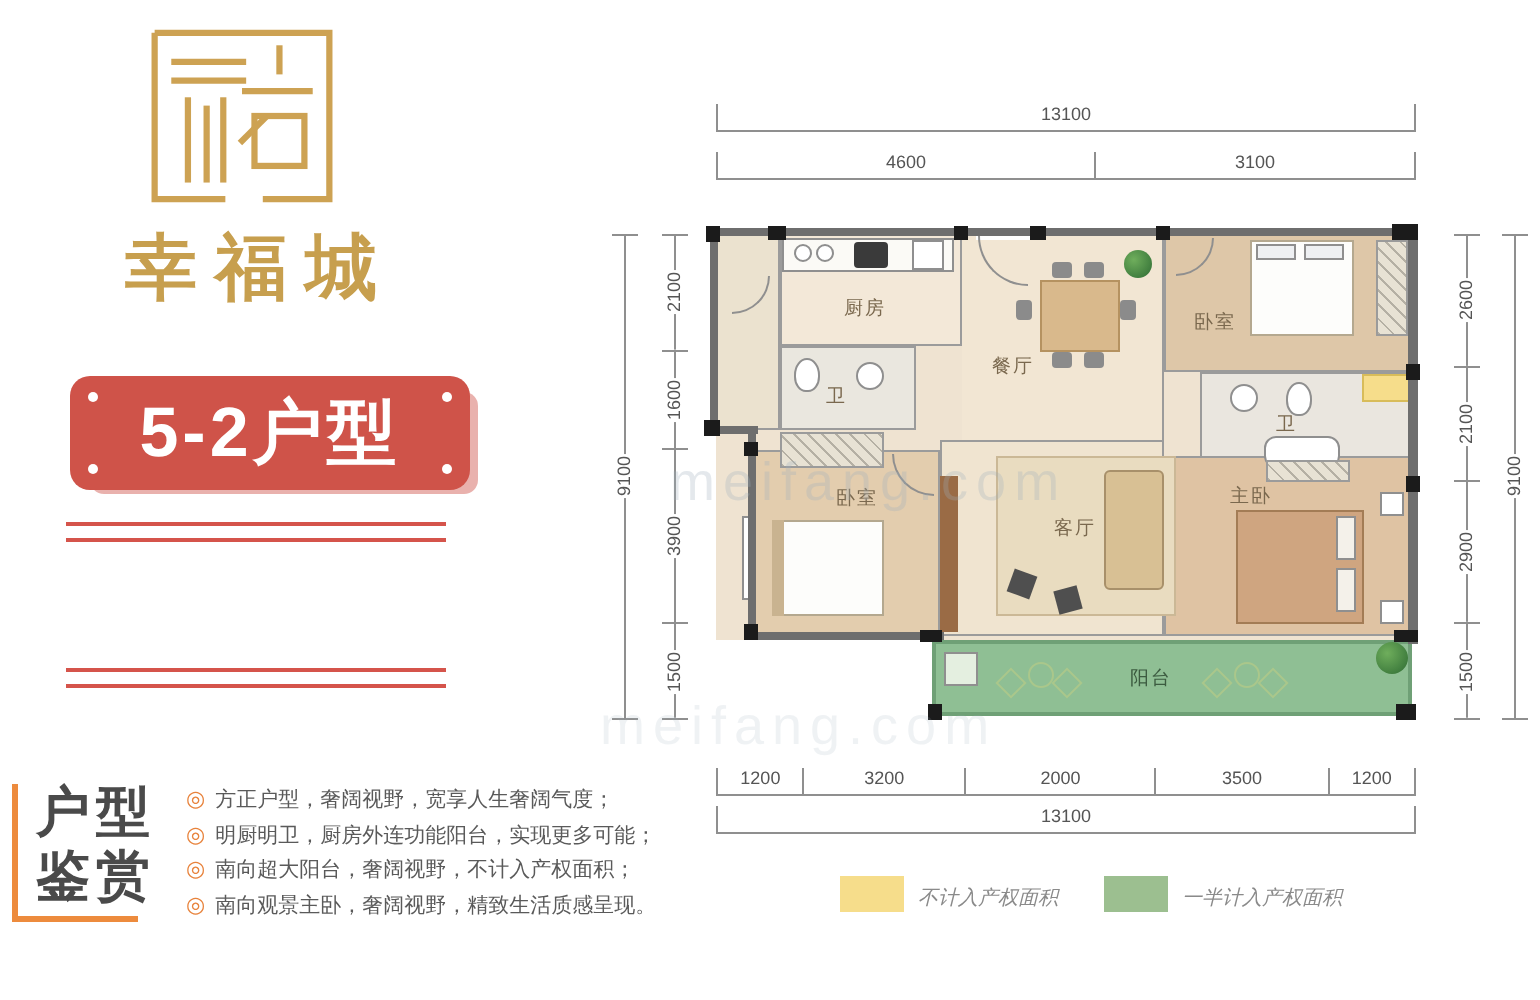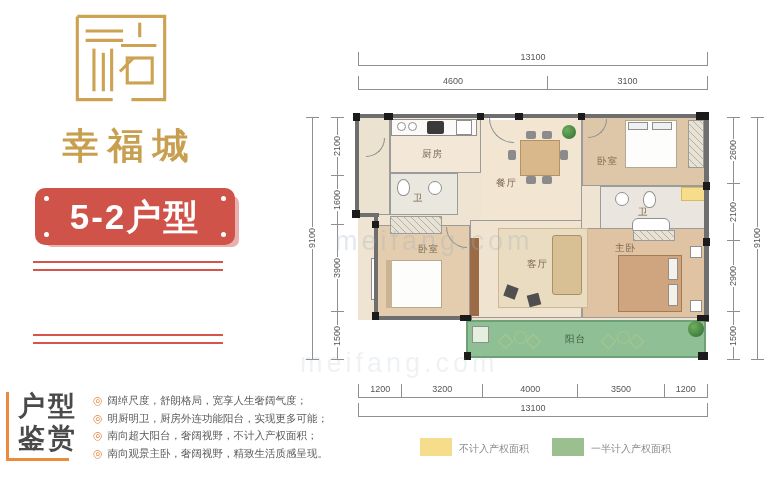--- a/index.html
+++ b/index.html
@@ -1,21 +1,21 @@
 <!DOCTYPE html>
 <html><head>
 <meta charset="utf-8">
 <style>
   html,body{margin:0;padding:0;background:#fff;}
   #canvas{position:relative;width:770px;height:500px;background:#fff;overflow:hidden;
     font-family:"Liberation Sans","DejaVu Sans",sans-serif;}
   .abs{position:absolute;}
 
   
-  .logo-text{position:absolute;left:30px;top:122px;width:200px;text-align:center;
+  .logo-text{position:absolute;left:30px;top:110px;width:200px;text-align:center;
     font-size:36px;font-weight:700;color:#c79f4e;letter-spacing:9px;}
   .banner{position:absolute;left:35px;top:188px;width:200px;height:57px;background:#cf5349;
     border-radius:10px;box-shadow:7px 5px 0 -3px rgba(207,83,73,.45);}
   .banner .txt{width:100%;height:57px;line-height:57px;text-align:center;color:#fff;
     font-size:35px;font-weight:700;letter-spacing:2px;}
   .dot{position:absolute;width:5px;height:5px;border-radius:50%;background:#fff;}
   .rule{position:absolute;left:33px;width:190px;height:6px;
     border-top:2px solid #d5544b;border-bottom:2px solid #d5544b;}
   .area-text{position:absolute;left:33px;top:272px;font-size:25px;font-weight:700;color:#3f3f3f;}
   .layout-text{position:absolute;left:35px;top:310px;font-size:15px;color:#808080;letter-spacing:3px;}
@@ -52,21 +52,21 @@
   .arc.dr{border-top:none;border-left:none;border-radius:0 0 100% 0;}
   .hatch{position:absolute;background:#e8e2d4;border:1px solid #9b9b9b;box-sizing:border-box;
     background-image:repeating-linear-gradient(45deg,#b5b0a4 0 1px,transparent 1px 5px);}
   .bed{position:absolute;background:#fdfdfb;border:1px solid #b4a88f;box-sizing:border-box;}
   .chair{position:absolute;width:10px;height:8px;background:#8b8b8b;border-radius:2px;}
   .plant{position:absolute;border-radius:50%;background:radial-gradient(circle at 35% 35%,#6fae5c,#2e6b33);}
   .fix{position:absolute;background:#fff;border:1px solid #8f8f8f;box-sizing:border-box;}
   .bdia{position:absolute;width:9px;height:9px;border:1px solid #aac78b;transform:rotate(45deg);}
   .bcir{position:absolute;width:11px;height:11px;border:1px solid #aac78b;border-radius:50%;}
   .wm{position:absolute;color:#9fb0bd;letter-spacing:4px;font-size:27px;opacity:.28;}
-  .legend-label{position:absolute;font-size:10px;color:#8a8a8a;}
+  .legend-label{position:absolute;font-size:10px;color:#8a8a8a;font-style:italic;}
 </style>
 </head>
 <body>
 
 <div id="canvas">
 
   <svg class="abs" style="left:66px;top:6px;" width="110" height="104" viewBox="0 0 100 100">
     <g fill="none" stroke="#cda253" stroke-width="3">
       <path d="M8,10 H92 V90 H60"></path>
       <path d="M8,10 V90 H42"></path>
@@ -95,21 +95,21 @@
   <div class="rule" style="top:334px;"></div>
 
   <div class="apprec-border"></div>
   <div class="apprec-title">
     <div>户型</div>
     <div>鉴赏</div>
   </div>
   <div class="bullets">
     <div class="bullet">
       <span class="ic">◎</span>
-      <span>阔绰尺度，舒朗格局，宽享人生奢阔气度；</span>
+      <span>方正户型，奢阔视野，宽享人生奢阔气度；</span>
       </div>
     <div class="bullet">
       <span class="ic">◎</span>
       <span>明厨明卫，厨房外连功能阳台，实现更多可能；</span>
       </div>
     <div class="bullet">
       <span class="ic">◎</span>
       <span>南向超大阳台，奢阔视野，不计入产权面积；</span>
       </div>
     <div class="bullet">
@@ -170,21 +170,21 @@
       </div>
   </div>
   <div class="hdim" style="left:358px;top:384px;width:350px;">
     <div class="hseg" style="flex-grow:1200;">
         <span>1200</span>
       </div>
     <div class="hseg" style="flex-grow:3200;">
         <span>3200</span>
       </div>
     <div class="hseg" style="flex-grow:4000;">
-        <span>4000</span>
+        <span>2000</span>
       </div>
     <div class="hseg" style="flex-grow:3500;">
         <span>3500</span>
       </div>
     <div class="hseg" style="flex-grow:1200;">
         <span>1200</span>
       </div>
   </div>
   <div class="hdim" style="left:358px;top:403px;width:350px;">
     <div class="hseg" style="flex-grow:1;">

